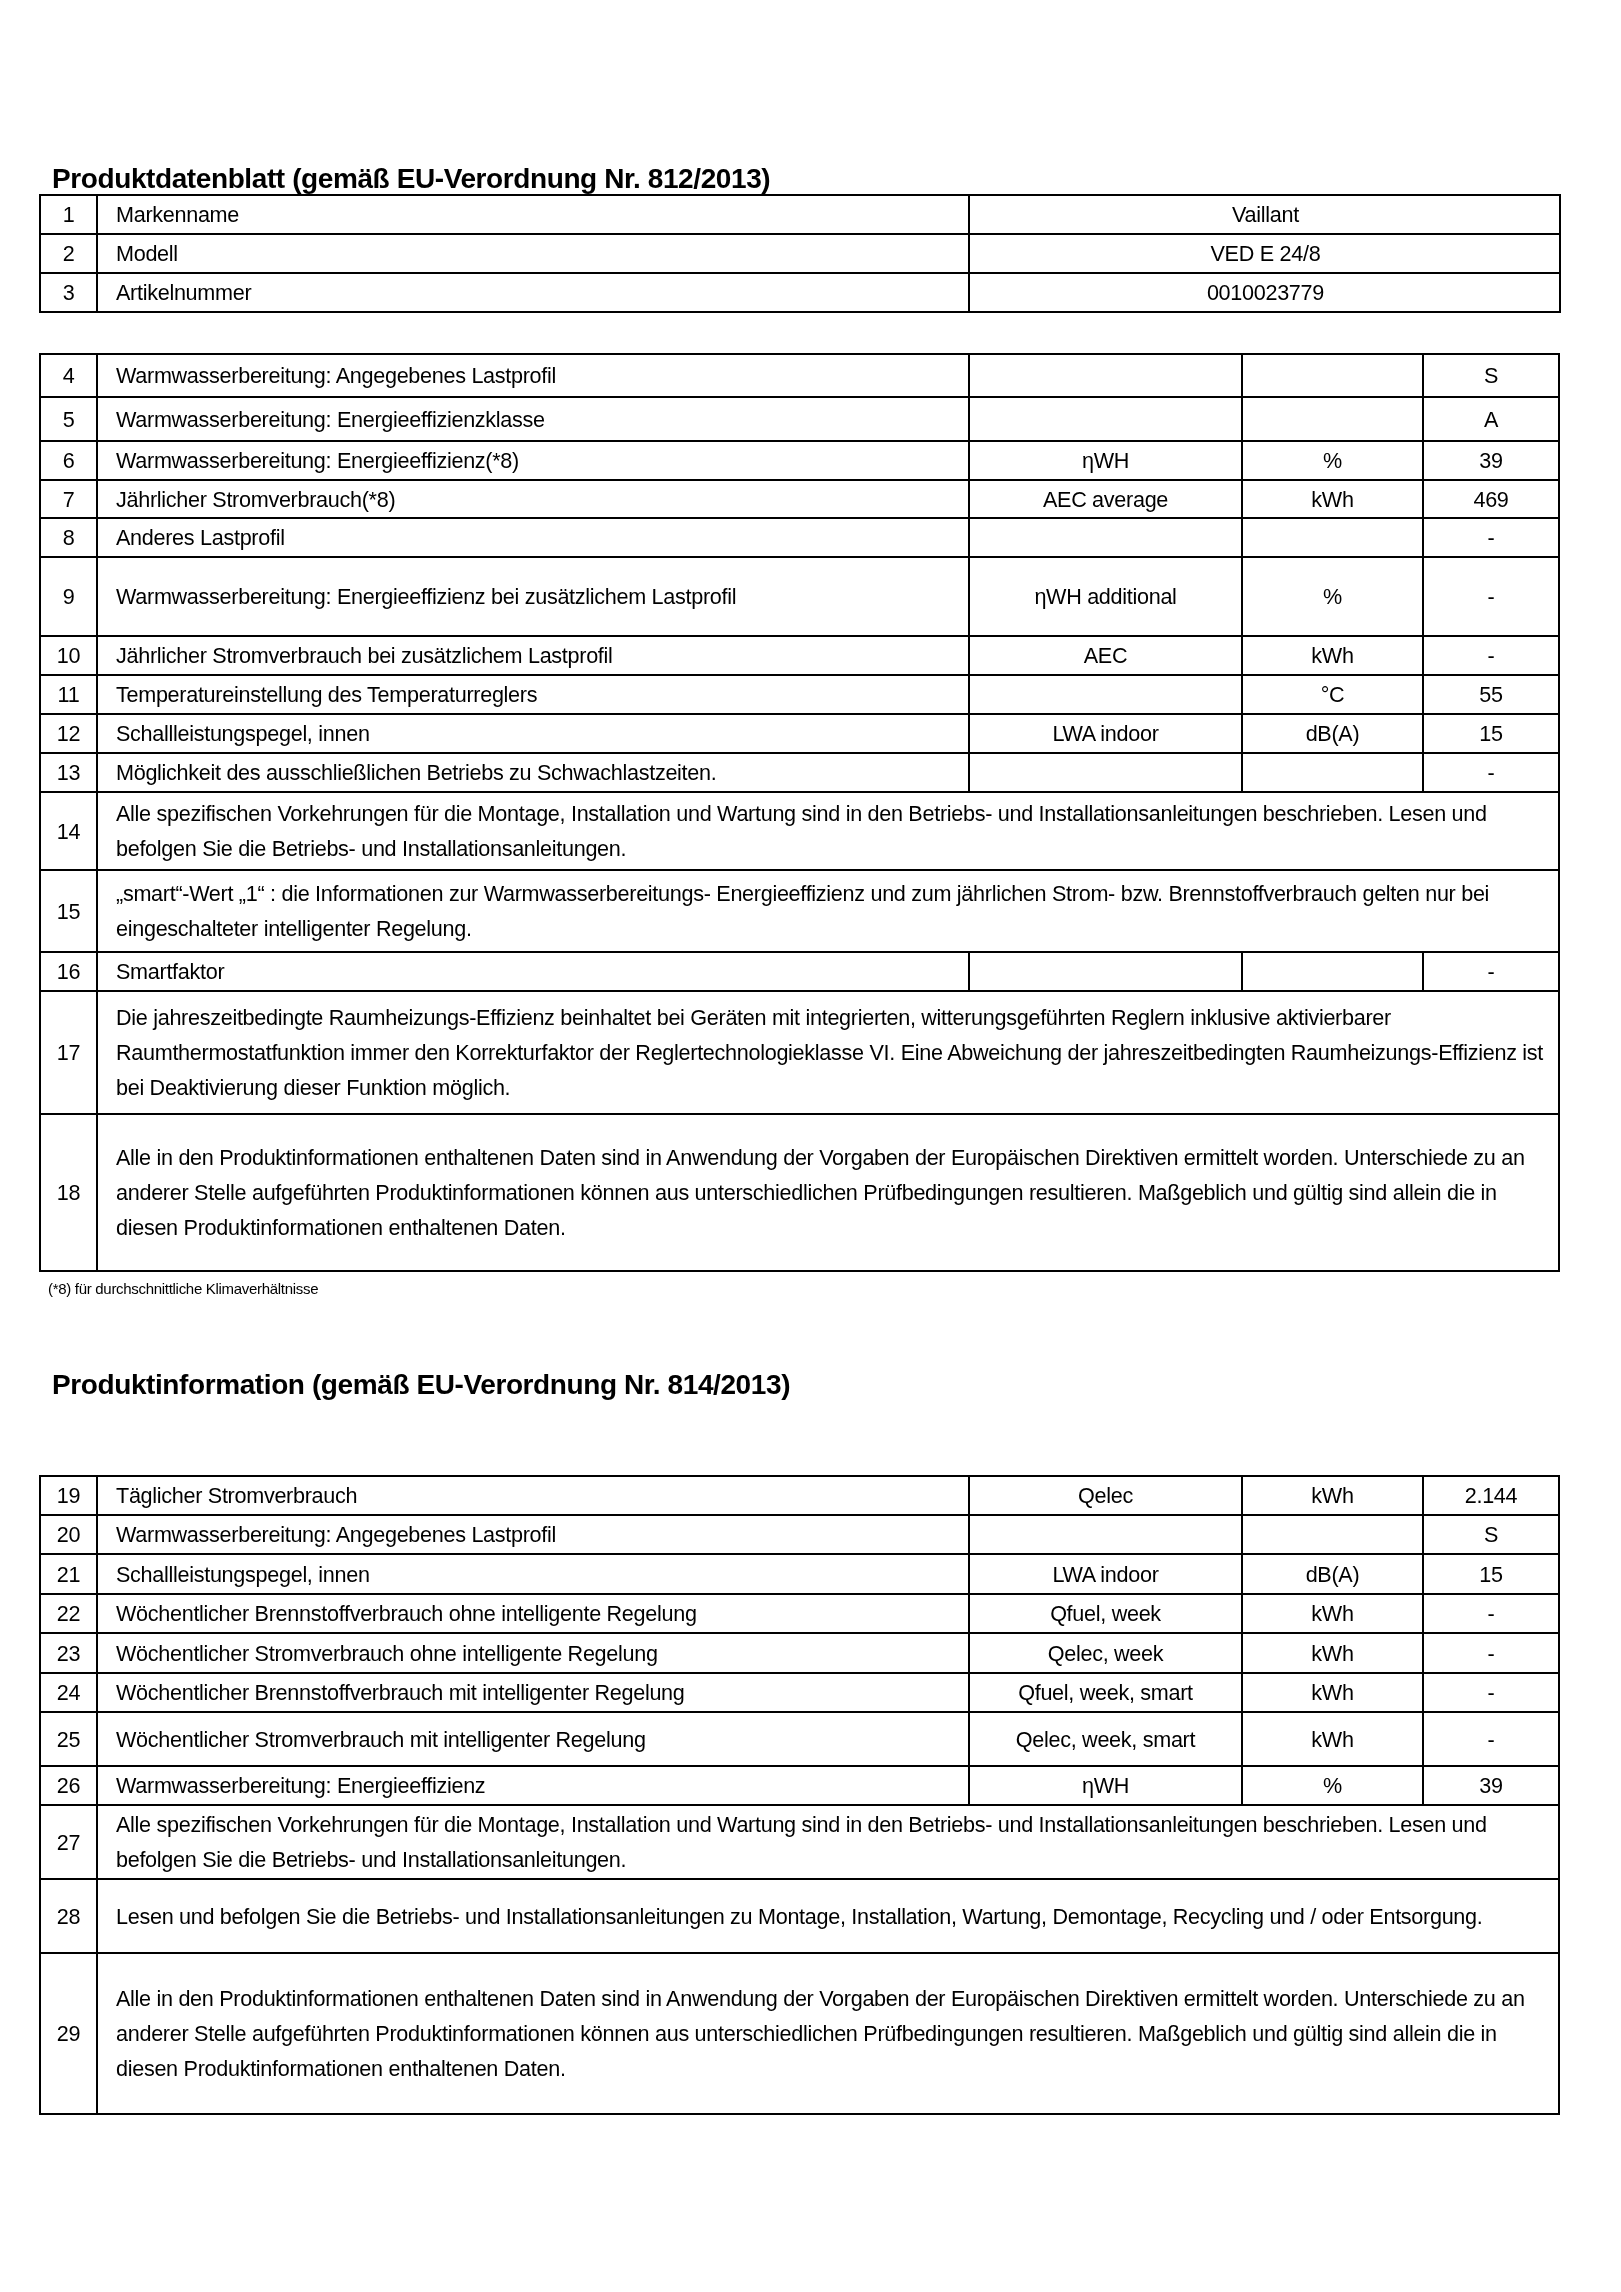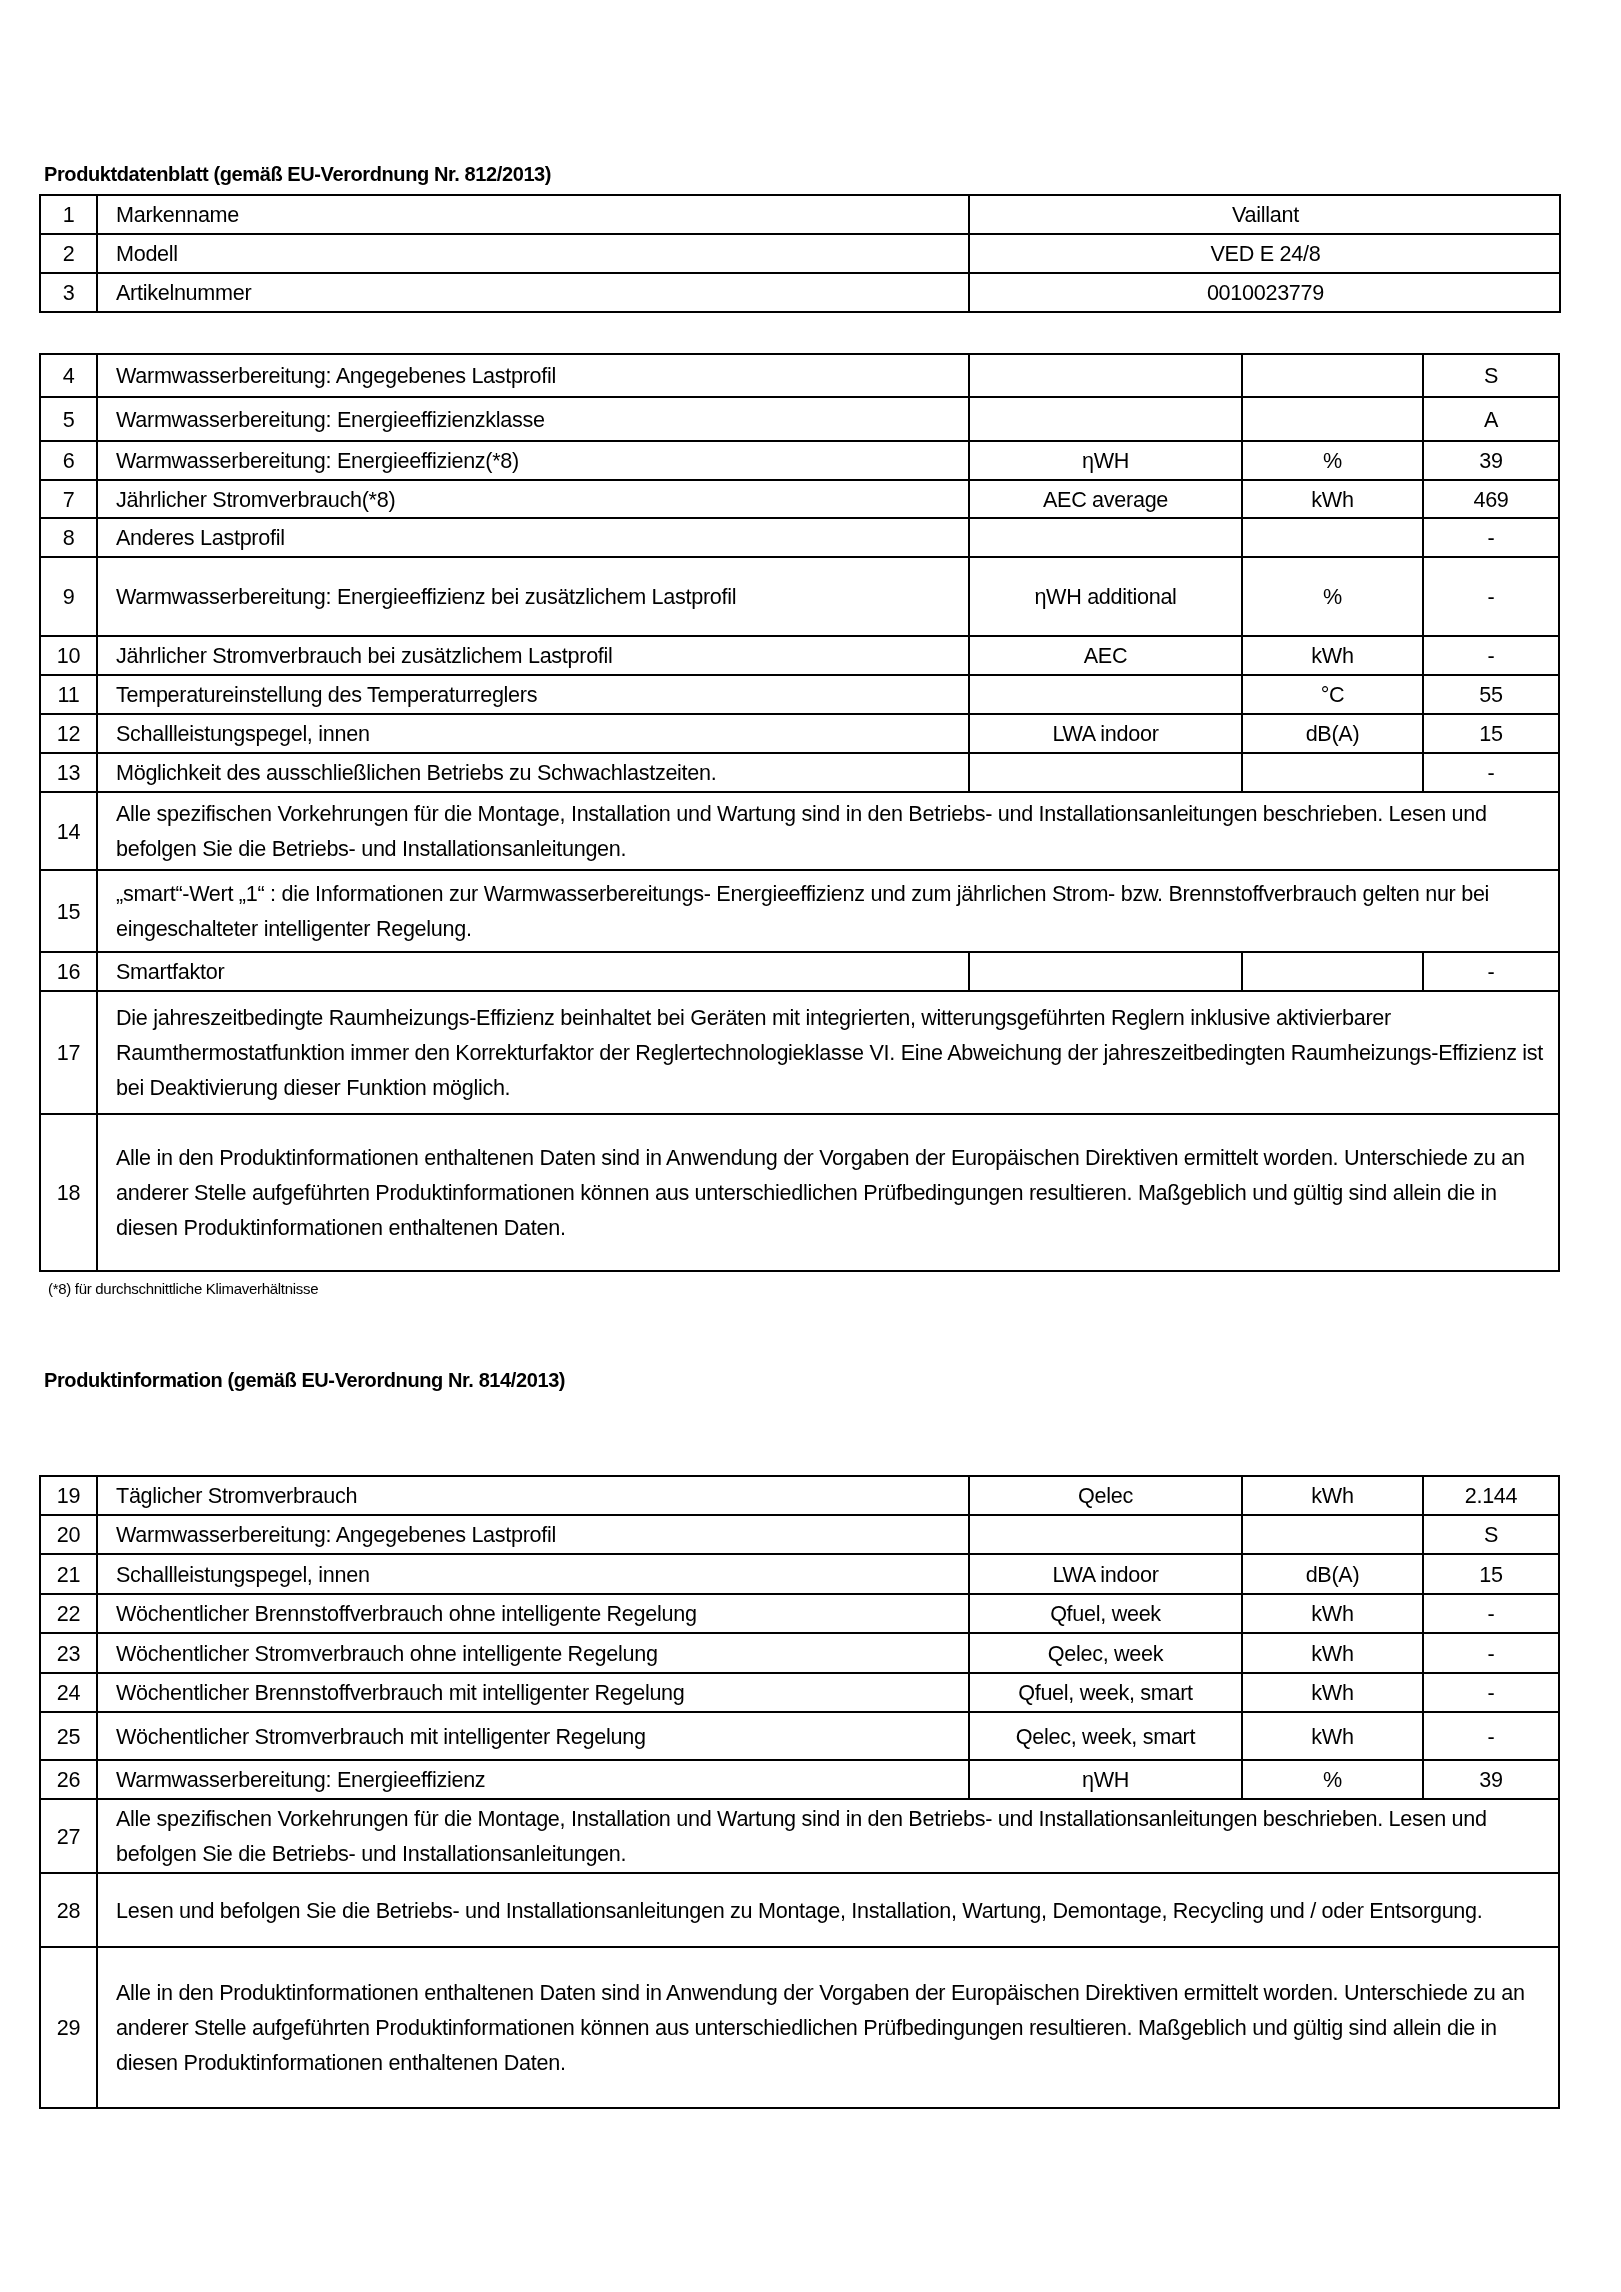--- a/index.html
+++ b/index.html
@@ -1,17 +1,17 @@
 <!DOCTYPE html>
 <html><head>
 <meta charset="utf-8">
 <style>
   html, body { margin:0; padding:0; background:#ffffff; }
   body { width:1621px; height:2293px; position:relative; font-family:"Liberation Sans", sans-serif; color:#000; overflow:hidden; }
-  .title { position:absolute; left:44px; font-weight:bold; font-size:20px; letter-spacing:-0.4px; white-space:nowrap; }
+  .title { position:absolute; left:52px; font-weight:bold; font-size:28px; letter-spacing:-0.4px; white-space:nowrap; }
   .footnote { position:absolute; left:48px; font-size:15px; letter-spacing:-0.3px; white-space:nowrap; }
   table.sheet { position:absolute; left:39px; width:1520px; border-collapse:collapse; table-layout:fixed; }
   table.sheet td { border:2.9px solid #000; padding:0 3.9px; font-size:21.6px; letter-spacing:-0.3px; line-height:35px; vertical-align:middle; overflow:hidden; }
   table.sheet td.num { text-align:center; padding:0; }
   table.sheet td.desc { text-align:left; padding-left:18px; }
   table.sheet td.sym, table.sheet td.unit, table.sheet td.val { text-align:center; white-space:nowrap; }
   table.sheet td.right { text-align:center; padding-right:2px; white-space:nowrap; }
   td.multi { white-space:normal; }
 </style>
 </head>
@@ -199,21 +199,21 @@
     <td class="unit">kWh</td>
     <td class="val">-</td>
   </tr>
   <tr style="height:39px">
     <td class="num">24</td>
     <td class="desc">Wöchentlicher Brennstoffverbrauch mit intelligenter Regelung</td>
     <td class="sym">Qfuel, week, smart</td>
     <td class="unit">kWh</td>
     <td class="val">-</td>
   </tr>
-  <tr style="height:48px">
+  <tr style="height:54px">
     <td class="num">25</td>
     <td class="desc">Wöchentlicher Stromverbrauch mit intelligenter Regelung</td>
     <td class="sym">Qelec, week, smart</td>
     <td class="unit">kWh</td>
     <td class="val">-</td>
   </tr>
   <tr style="height:39px">
     <td class="num">26</td>
     <td class="desc">Warmwasserbereitung: Energieeffizienz</td>
     <td class="sym">ηWH</td>

